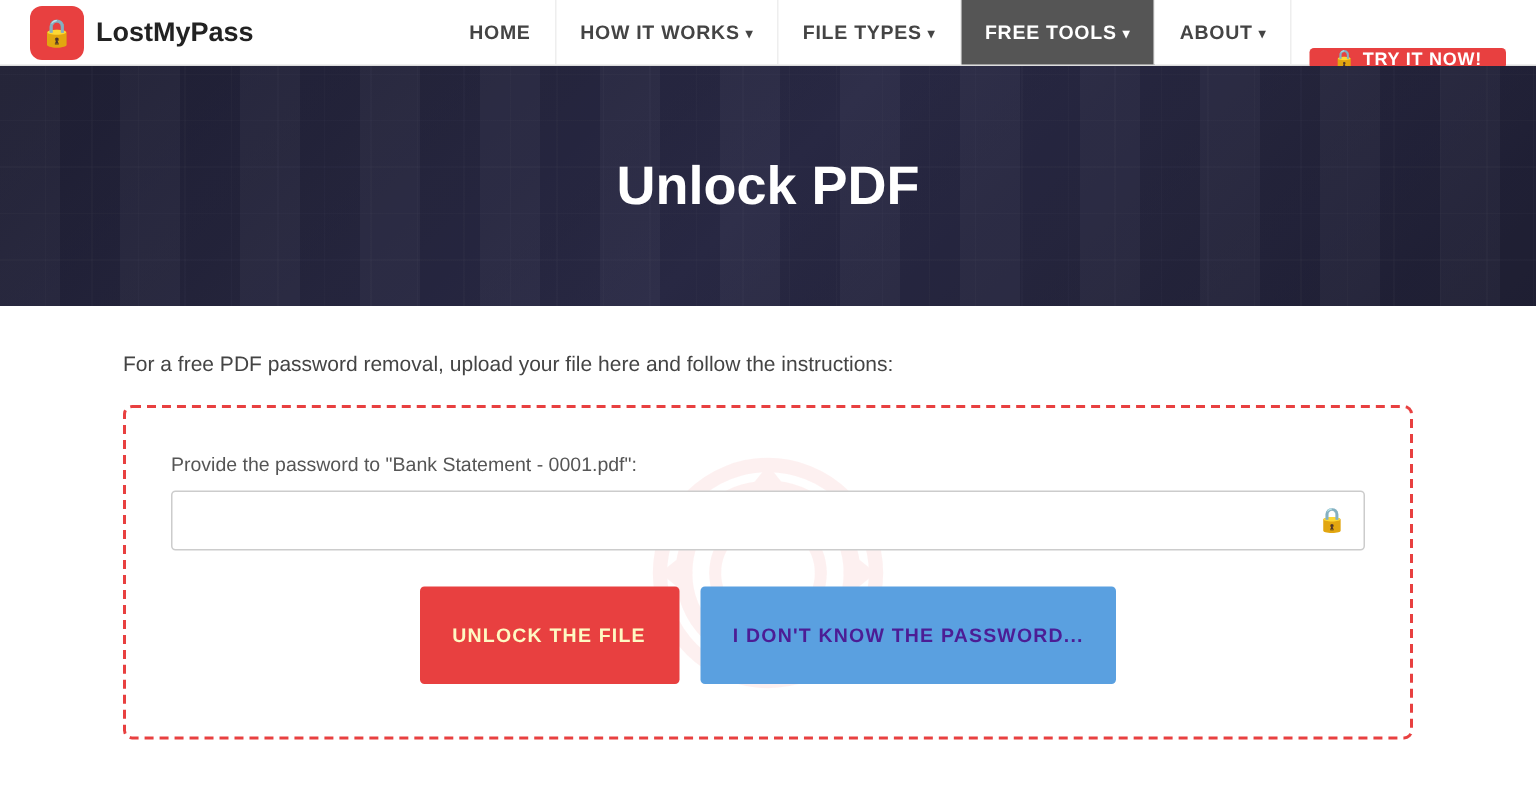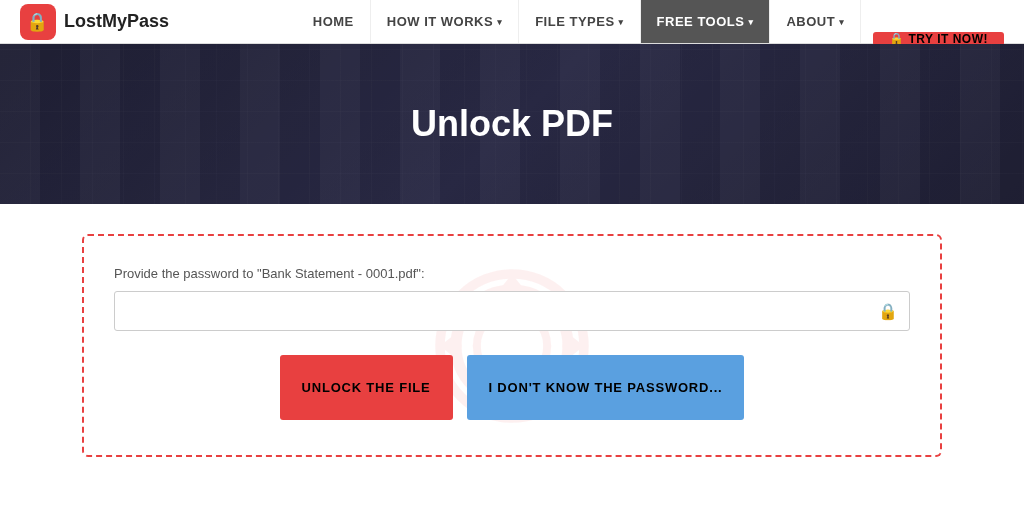--- a/index.html
+++ b/index.html
@@ -61,21 +61,21 @@
       color: #fff;
     }
     .nav-item .chevron {
       font-size: 9px;
       margin-top: 1px;
     }
     .nav-try {
       display: flex;
       align-items: center;
       background: #e84040;
-      color: #000000;
+      color: #ffffff;
       padding: 0 16px;
       font-size: 12px;
       font-weight: 700;
       text-transform: uppercase;
       cursor: pointer;
       border-radius: 3px;
       margin-left: 12px;
       gap: 6px;
       letter-spacing: 0.5px;
       margin-top: 35px;
@@ -220,33 +220,33 @@
     .button-row {
       display: flex;
       gap: 14px;
       margin-top: 24px;
       justify-content: center;
       position: relative;
       z-index: 1;
     }
     .btn-unlock {
       background: #e84040;
-      color: #000000;
+      color: #fef9c3;
       border: none;
       padding: 12px 22px;
       font-size: 13px;
       font-weight: 700;
       text-transform: uppercase;
       letter-spacing: 0.8px;
       border-radius: 3px;
       cursor: pointer;
     }
     .btn-dontknow {
       background: #5aa0e0;
-      color: #000000;
+      color: #4c1d95;
       border: none;
       padding: 25px 22px;
       font-size: 13px;
       font-weight: 700;
       text-transform: uppercase;
       letter-spacing: 0.8px;
       border-radius: 3px;
       cursor: pointer;
     }
   </style>
@@ -281,20 +281,21 @@
   </div>
   <div class="nav-try">🔒 TRY IT NOW!</div>
 </nav>
 
 <div class="hero">
   <div class="hero-bg"></div>
   <h1 class="hero-title">Unlock PDF</h1>
 </div>
 
 <div class="main">
+  <p class="instructions">For a free PDF password removal, upload your file here and follow the instructions:</p>
 
   <div class="upload-box">
 
     <div class="watermark">
       <svg class="watermark-icon" viewBox="0 0 100 100" fill="#e84040">
 
         <circle cx="50" cy="50" r="45" fill="none" stroke="#e84040" stroke-width="6"></circle>
 
         <path d="M50 15 A35 35 0 0 1 85 50" fill="none" stroke="#e84040" stroke-width="7" stroke-linecap="round"></path>
         <polygon points="85,42 85,58 95,50" fill="#e84040"></polygon>

